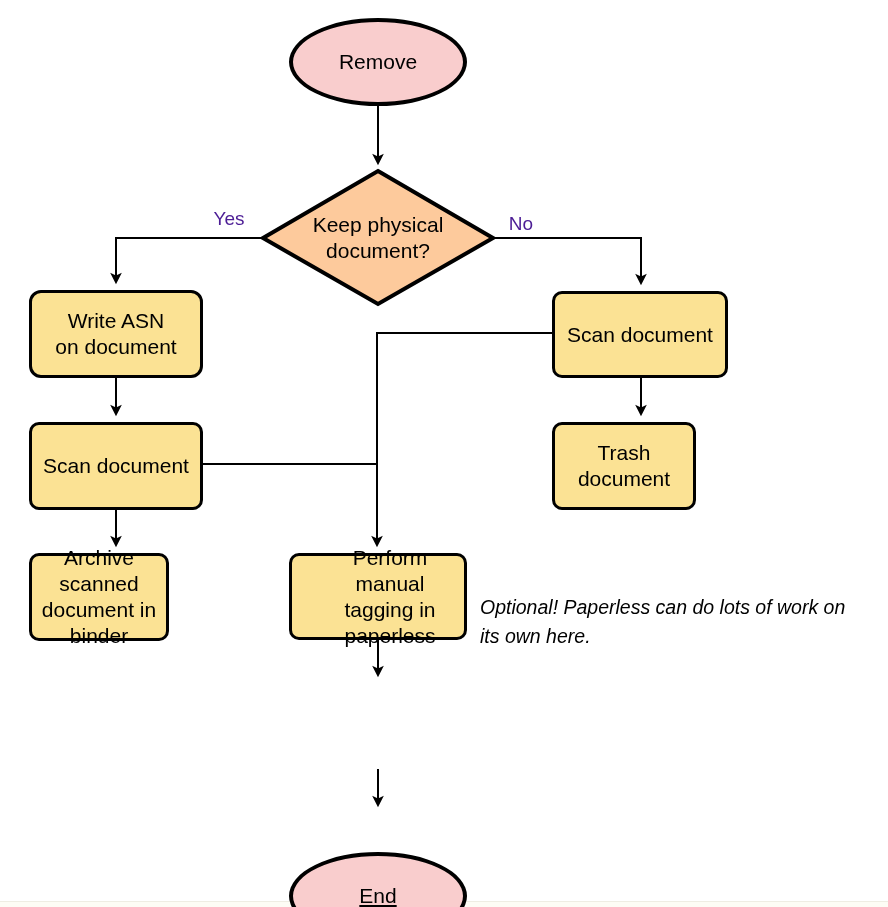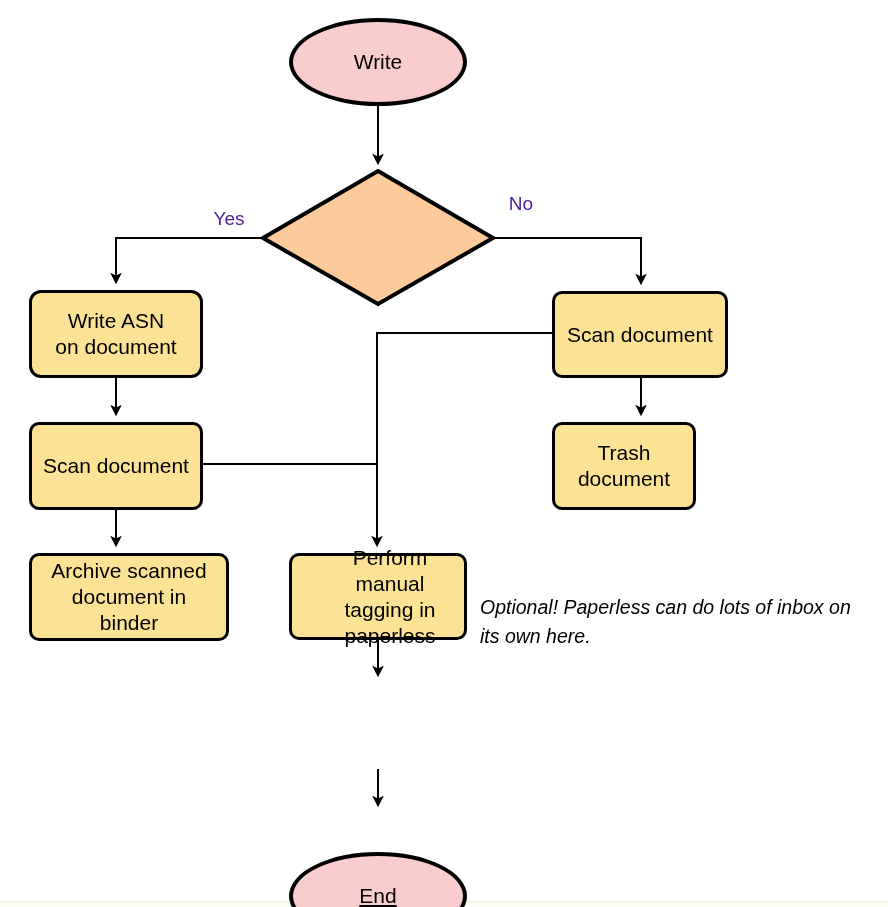--- a/index.html
+++ b/index.html
@@ -77,28 +77,28 @@
     height: 6px;
     background: #fdfcf5;
     border-top: 1px solid #efede3;
     z-index: 1;
   }
   
   #node-start        { left: 289px; top: 18px;  width: 178px; height: 88px; }
   #node-decision     { left: 278px; top: 192px; width: 200px; height: 92px; }
   #node-write-asn    { left: 29px;  top: 290px; width: 174px; height: 88px; border-radius: 12px; }
   #node-scan-left    { left: 29px;  top: 422px; width: 174px; height: 88px; }
-  #node-archive      { left: 29px;  top: 553px; width: 200px; height: 88px; }
+  #node-archive      { left: 29px;  top: 553px; width: 140px; height: 88px; }
   #node-scan-right   { left: 552px; top: 291px; width: 176px; height: 87px; }
   #node-trash        { left: 552px; top: 422px; width: 144px; height: 88px; }
   #node-tagging      { left: 289px; top: 553px; width: 178px; height: 87px; padding-left: 24px; }
   #node-remove-inbox { left: 290px; top: 683px; width: 176px; height: 86px; }
   #node-end          { left: 289px; top: 852px; width: 178px; height: 88px; text-decoration: underline; }
   #edge-label-yes { left: 229px; top: 219px; }
-  #edge-label-no  { left: 521px; top: 204px; text-align: center; }
+  #edge-label-no  { left: 521px; top: 224px; text-align: center; }
 </style>
 </head>
 <body>
 
 <div id="canvas">
 
   <svg id="edges" viewBox="0 0 888 907" xmlns="http://www.w3.org/2000/svg">
     <defs>
       <marker id="arrow" viewBox="0 0 12 12" markerWidth="14" markerHeight="14" refX="9" refY="6" orient="auto" markerUnits="userSpaceOnUse">
         <path d="M1 1 L11 6 L1 11 L3.5 6 Z" fill="#000000"></path>
@@ -112,36 +112,38 @@
     <path d="M493 238 L641 238 L641 283" stroke="#000" stroke-width="2" fill="none" marker-end="url(#arrow)"></path>
     <path d="M116 378 L116 414" stroke="#000" stroke-width="2" fill="none" marker-end="url(#arrow)"></path>
     <path d="M116 510 L116 545" stroke="#000" stroke-width="2" fill="none" marker-end="url(#arrow)"></path>
     <path d="M641 378 L641 414" stroke="#000" stroke-width="2" fill="none" marker-end="url(#arrow)"></path>
     <path d="M552 333 L377 333 L377 545" stroke="#000" stroke-width="2" fill="none" marker-end="url(#arrow)"></path>
     <path d="M203 464 L377 464" stroke="#000" stroke-width="2" fill="none"></path>
     <path d="M378 640 L378 675" stroke="#000" stroke-width="2" fill="none" marker-end="url(#arrow)"></path>
     <path d="M378 769 L378 805" stroke="#000" stroke-width="2" fill="none" marker-end="url(#arrow)"></path>
   </svg>
 
-  <div id="node-start" class="node terminal">Write</div>
+  <div id="node-start" class="node terminal">Remove</div>
   <div id="node-end" class="node terminal">End</div>
 
+  <div id="node-decision" class="node decision-label">Keep physical
+document?</div>
 
   <div id="node-write-asn" class="node process">Write ASN
 on document</div>
   <div id="node-scan-left" class="node process">Scan document</div>
   <div id="node-archive" class="node process">Archive scanned
 document in
 binder</div>
   <div id="node-scan-right" class="node process">Scan document</div>
   <div id="node-trash" class="node process">Trash document</div>
   <div id="node-tagging" class="node process">Perform manual
 tagging in
 paperless</div>
 
   <div id="edge-label-yes" class="edge-label">Yes</div>
   <div id="edge-label-no" class="edge-label">No</div>
 
-  <div class="annotation">Optional! Paperless can do lots of inbox on
+  <div class="annotation">Optional! Paperless can do lots of work on
 its own here.</div>
 
   <div class="bottom-divider"></div>
 </div>
 
 </body></html>

